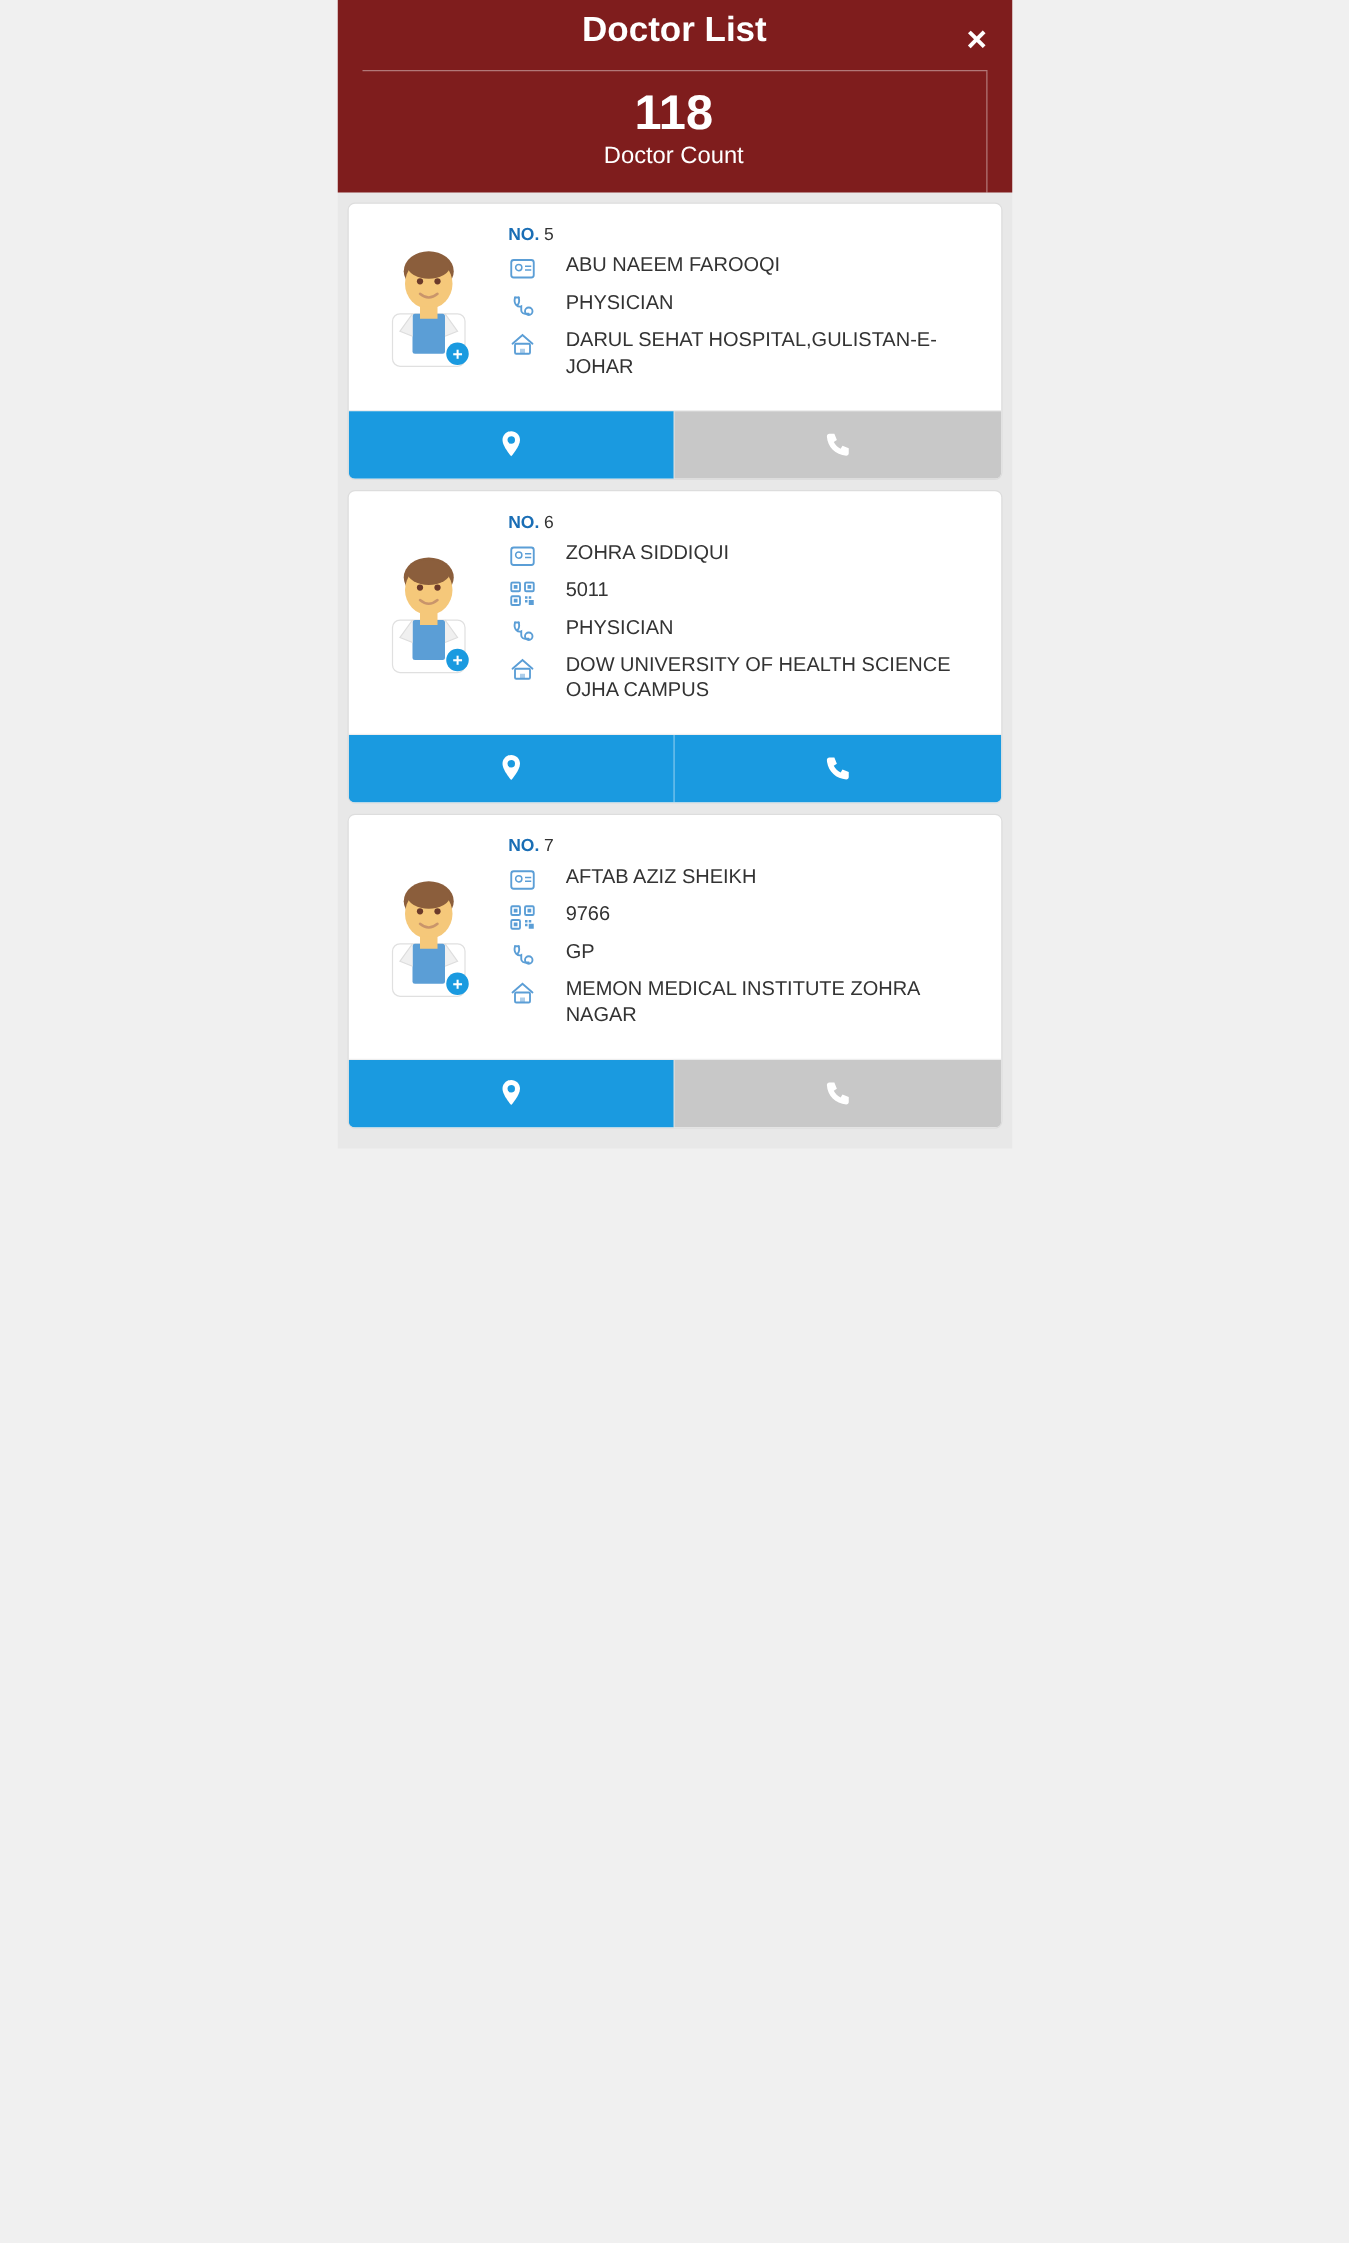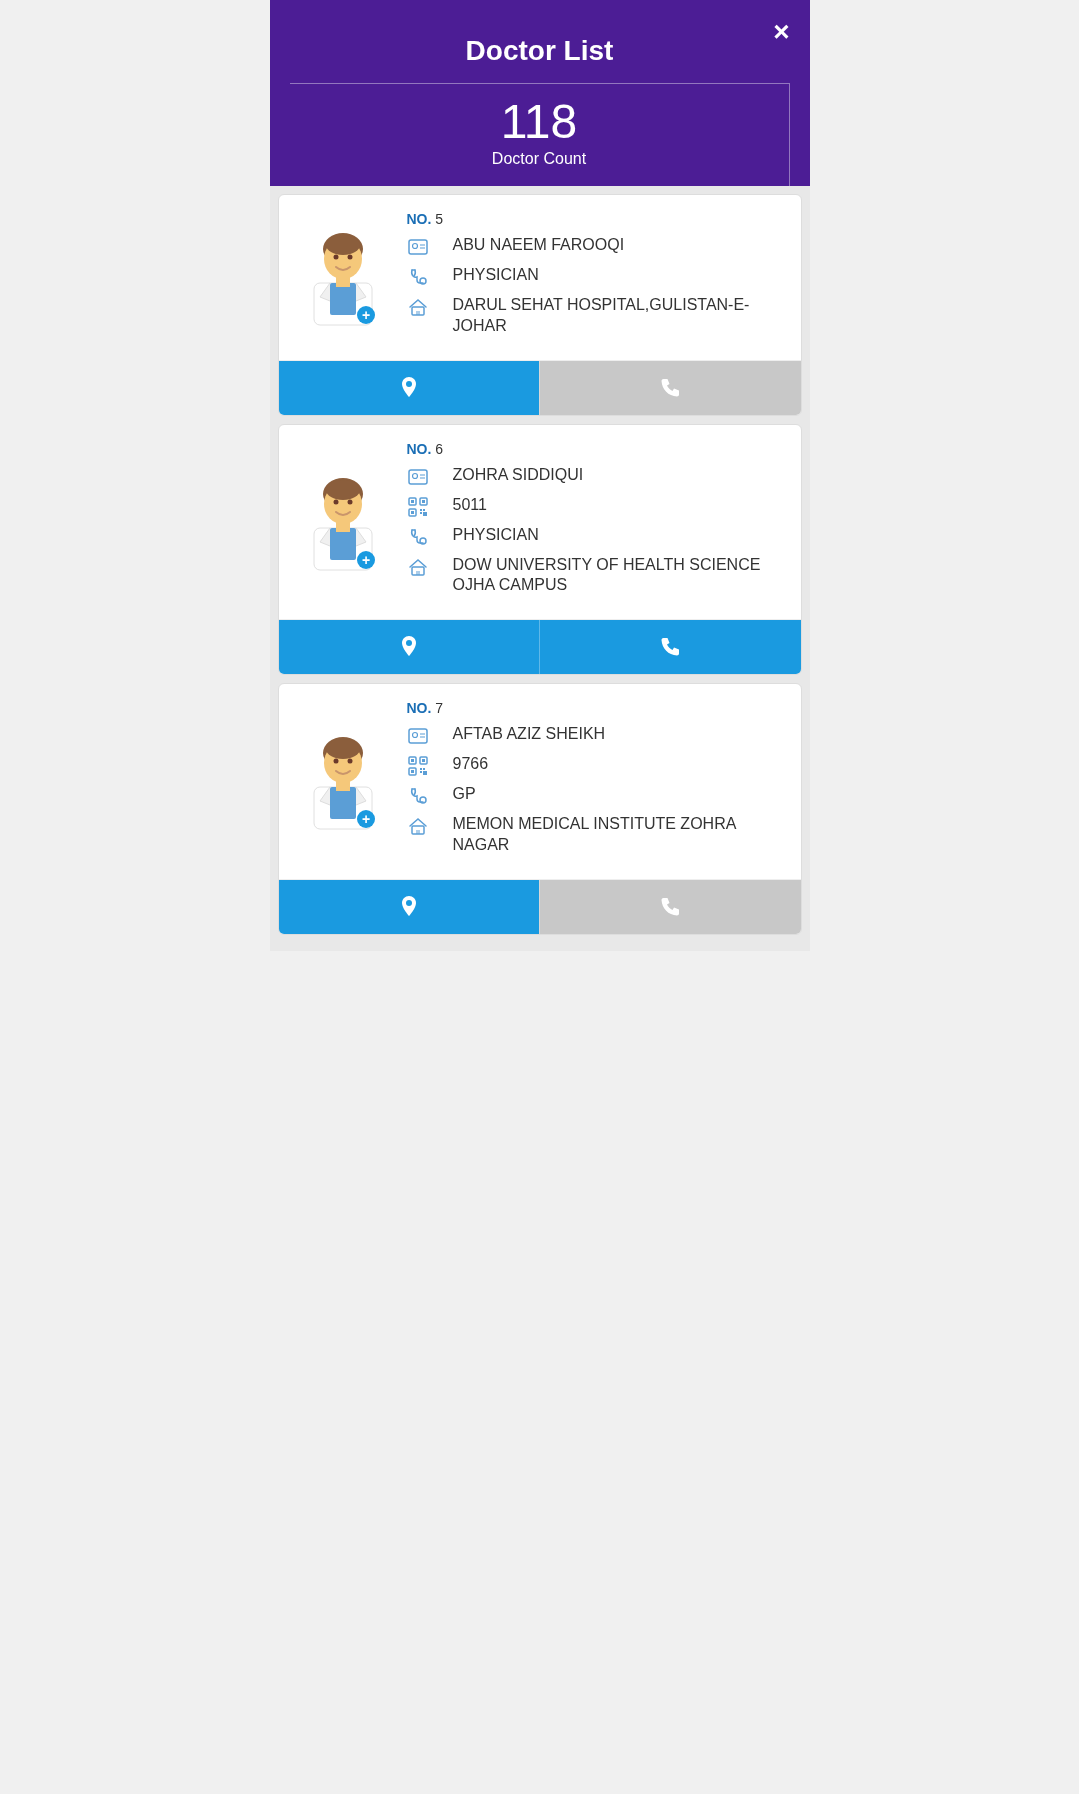--- a/index.html
+++ b/index.html
@@ -6,22 +6,22 @@
     * { box-sizing: border-box; margin: 0; padding: 0; }
     body {
       font-family: Arial, sans-serif;
       background: #f0f0f0;
       width: 540px;
       min-height: 897px;
       margin: 0 auto;
       overflow-x: hidden;
     }
     .header {
-      background: #4c1d95;
-      padding: 35px 20px 0 20px;
+      background: #7f1d1d;
+      padding: 8px 20px 0 20px;
       position: relative;
     }
     .header-title {
       color: white;
       font-size: 28px;
       font-weight: bold;
       text-align: center;
       padding-bottom: 16px;
     }
     .close-btn {
@@ -45,26 +45,26 @@
       display: flex;
       flex-direction: column;
       align-items: center;
       padding: 14px 10px 18px;
       color: white;
     }
     .stat-item.left {
       border-right: 1px solid rgba(255,255,255,0.4);
     }
     .stat-number {
-      font-size: 48px;
-      font-weight: 400;
+      font-size: 39px;
+      font-weight: 700;
       line-height: 1;
     }
     .stat-label {
-      font-size: 16px;
+      font-size: 19px;
       margin-top: 4px;
     }
     .stat-icon {
       font-size: 36px;
       margin-bottom: 4px;
     }
     .stat-month {
       font-size: 18px;
     }
     .content {

